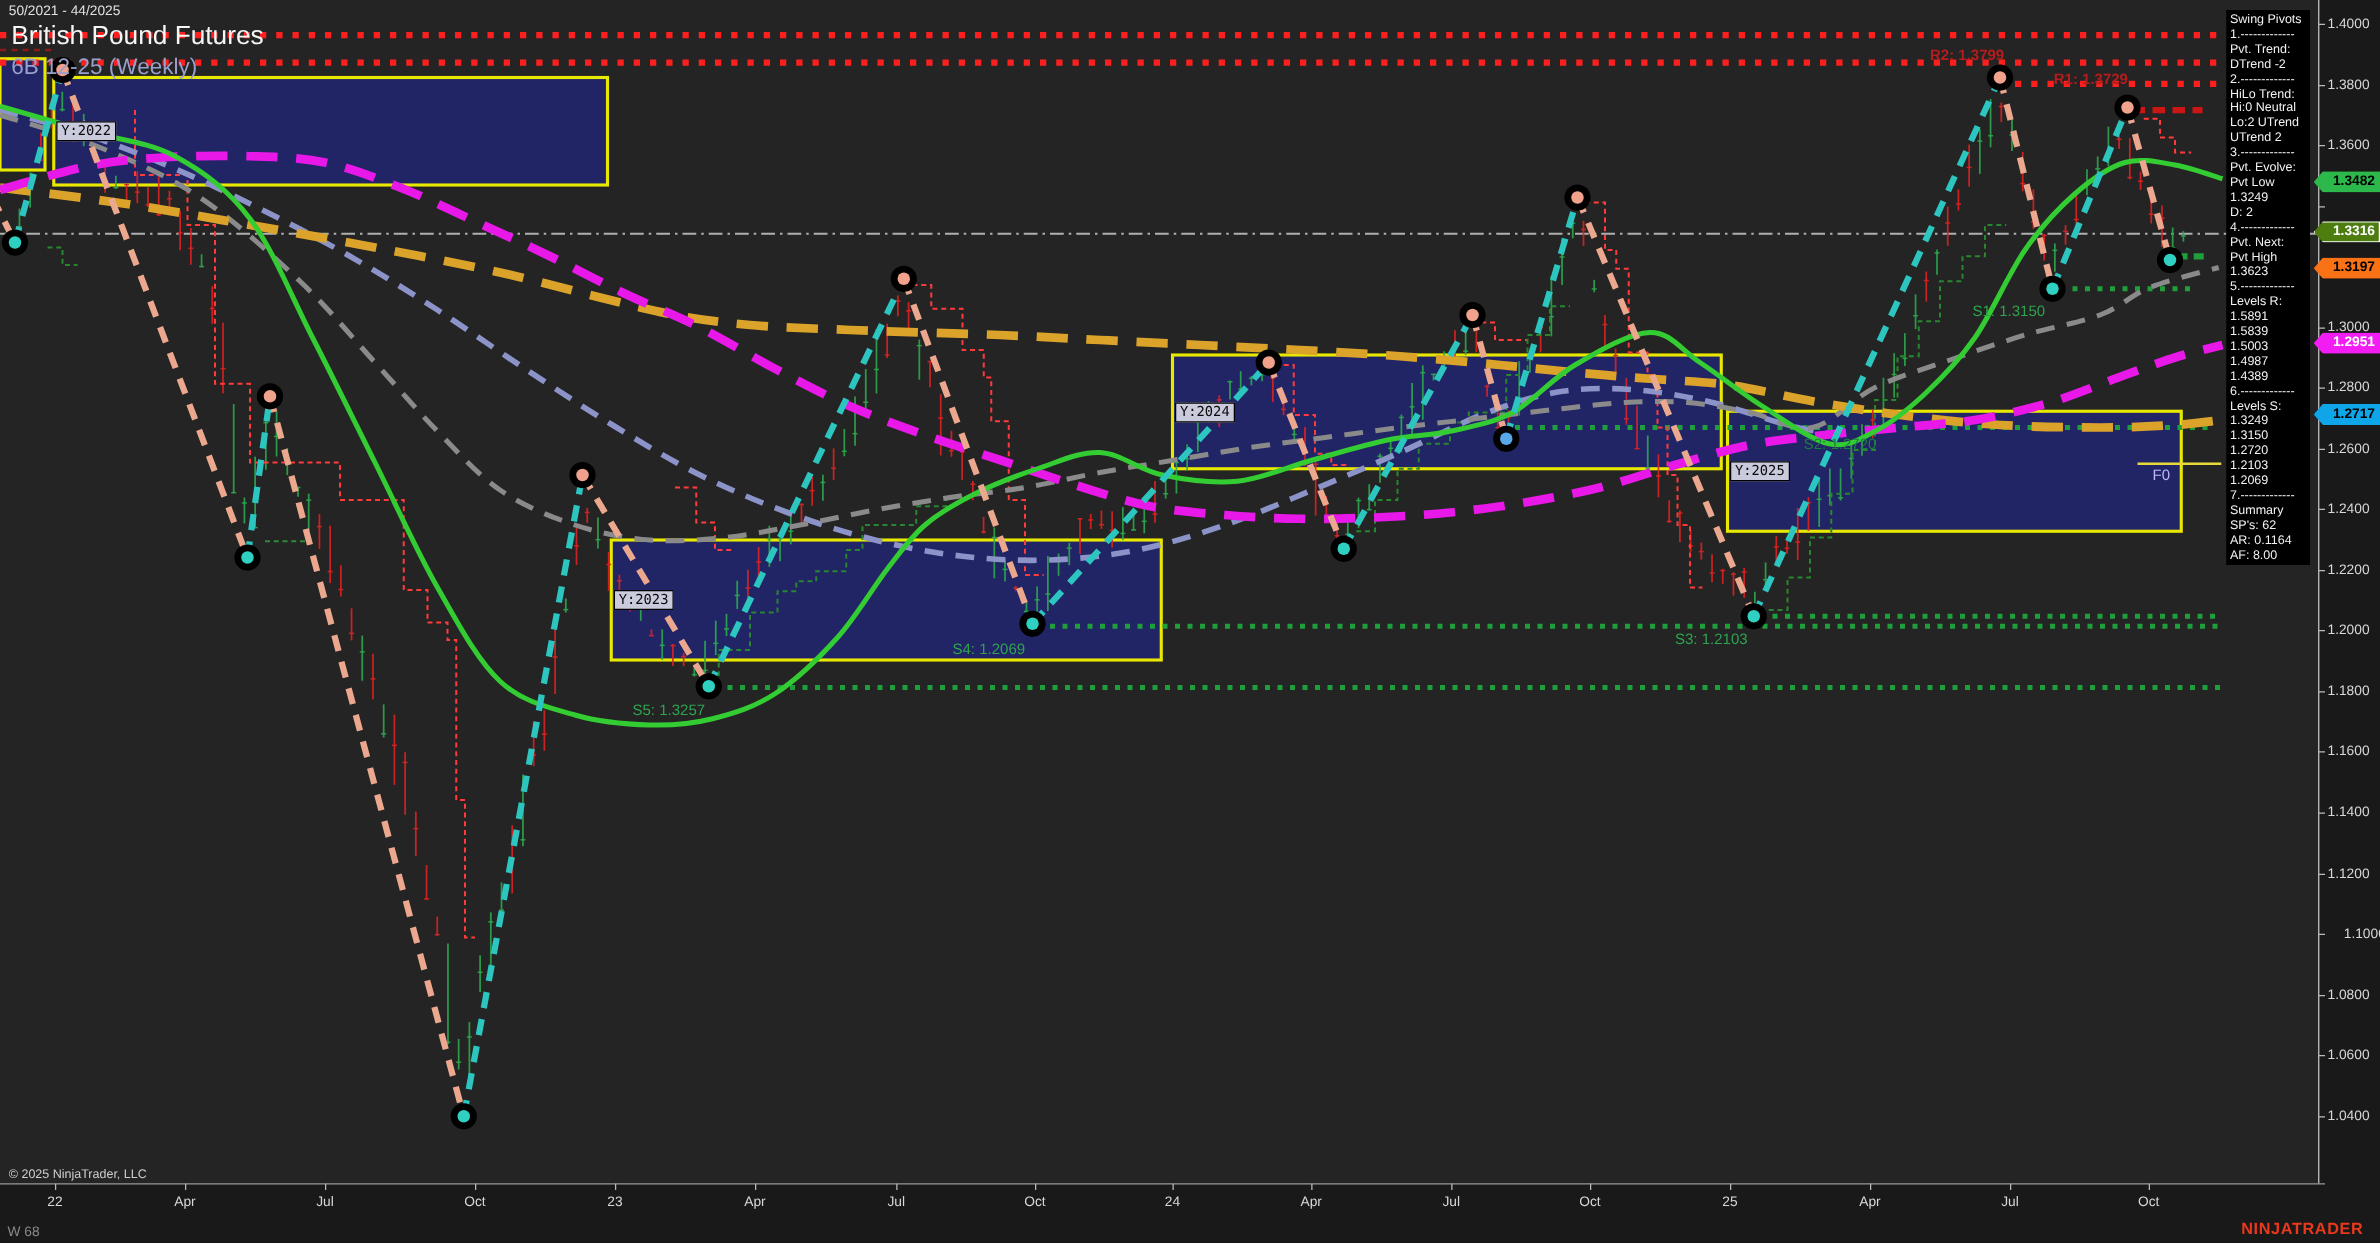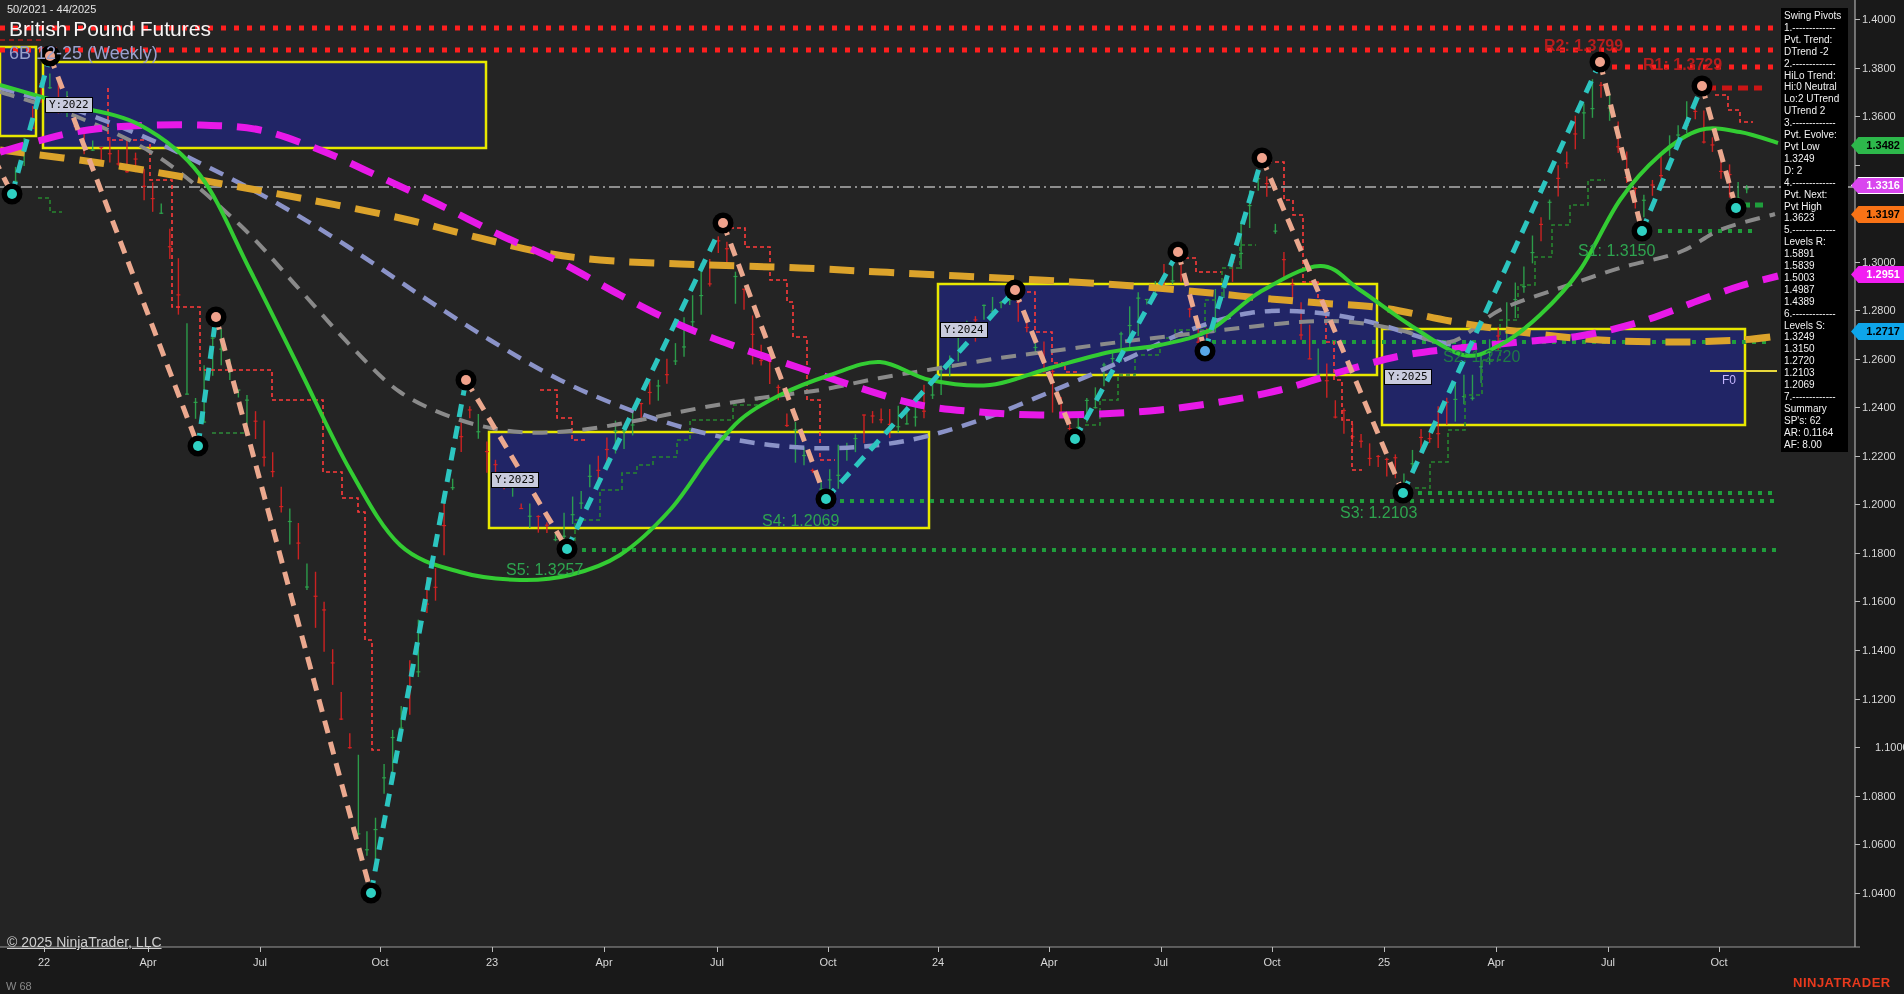--- a/index.html
+++ b/index.html
@@ -16,24 +16,24 @@
   #price-axis{left:1855px;top:0;width:49px;height:947px;}
   .price-tick{position:absolute;left:7px;font-size:11px;color:#d8d8d8;transform:translateY(-6px);}
   .tickmark{position:absolute;left:0;width:5px;height:1px;background:#bbb;}
   .price-tag{position:absolute;left:-4px;width:53px;height:17px;font-size:11px;font-weight:bold;
              text-align:right;padding-right:4px;line-height:17px;box-sizing:border-box;
              clip-path:polygon(0 50%,14% 0,100% 0,100% 100%,14% 100%);transform:translateY(-8px);}
   .price-tag.bordered{box-shadow:inset 0 0 0 1px #fff;}
   #time-axis{left:0;top:947px;width:1860px;height:30px;}
   .time-label{position:absolute;top:9px;font-size:11px;color:#d8d8d8;transform:translateX(-50%);}
   .time-tickmark{position:absolute;top:0;width:1px;height:5px;background:#bbb;}
-  #copyright{left:7px;top:934px;font-size:14px;color:#cfcfcf;text-decoration:underline;}
+  #copyright{left:7px;top:934px;font-size:10px;color:#cfcfcf;}
   #bar-label{left:6px;top:980px;font-size:11px;color:#8a8a8a;}
   #brand{left:1793px;top:975px;font-size:13px;font-weight:bold;color:#e8391d;letter-spacing:.5px;}
-  .chart-label{position:absolute;font-size:16px;}
+  .chart-label{position:absolute;font-size:12px;}
   .lbl-support{color:#2ea44f;}
   .lbl-support-dim{color:#1f7a45;}
   .lbl-resistance{color:#b71c1c;font-weight:bold;}
   .lbl-f0{color:#c4b5fd;font-size:12px;}
   .year-chip{position:absolute;background:#c9cbdd;border:1px solid #000;color:#0a0a0a;
              font-family:"DejaVu Sans Mono",monospace;font-size:11px;padding:0 3px;line-height:14px;}
 </style>
 </head>
 <body>
 
@@ -647,21 +647,21 @@
       <div class="price-tick" style="top: 698.56px;">1.1200</div>
       <div class="tickmark" style="top: 747.1px;"></div>
       <div class="price-tick" style="top: 747.1px; margin-left: 13px;">1.1000</div>
       <div class="tickmark" style="top: 795.64px;"></div>
       <div class="price-tick" style="top: 795.64px;">1.0800</div>
       <div class="tickmark" style="top: 844.18px;"></div>
       <div class="price-tick" style="top: 844.18px;">1.0600</div>
       <div class="tickmark" style="top: 892.72px;"></div>
       <div class="price-tick" style="top: 892.72px;">1.0400</div>
       <div class="price-tag" style="top: 145px; background: rgb(45, 184, 75); color: rgb(0, 0, 0);">1.3482</div>
-      <div class="price-tag bordered" style="top: 185px; background: #d946ef; color: rgb(255, 255, 255);">1.3316</div>
+      <div class="price-tag bordered" style="top: 185px; background: #4d7c0f; color: rgb(255, 255, 255);">1.3316</div>
       <div class="price-tag" style="top: 214px; background: #f97316; color: rgb(0, 0, 0);">1.3197</div>
       <div class="price-tag" style="top: 274px; background: rgb(242, 29, 242); color: rgb(255, 255, 255);">1.2951</div>
       <div class="price-tag" style="top: 331px; background: #0ea5e9; color: rgb(0, 0, 0);">1.2717</div>
     </div>
   <div id="time-axis" class="abs">
       <div class="time-tickmark" style="left: 44px;"></div>
       <div class="time-label" style="left: 44px;">22</div>
       <div class="time-tickmark" style="left: 148px;"></div>
       <div class="time-label" style="left: 148px;">Apr</div>
       <div class="time-tickmark" style="left: 260px;"></div>

